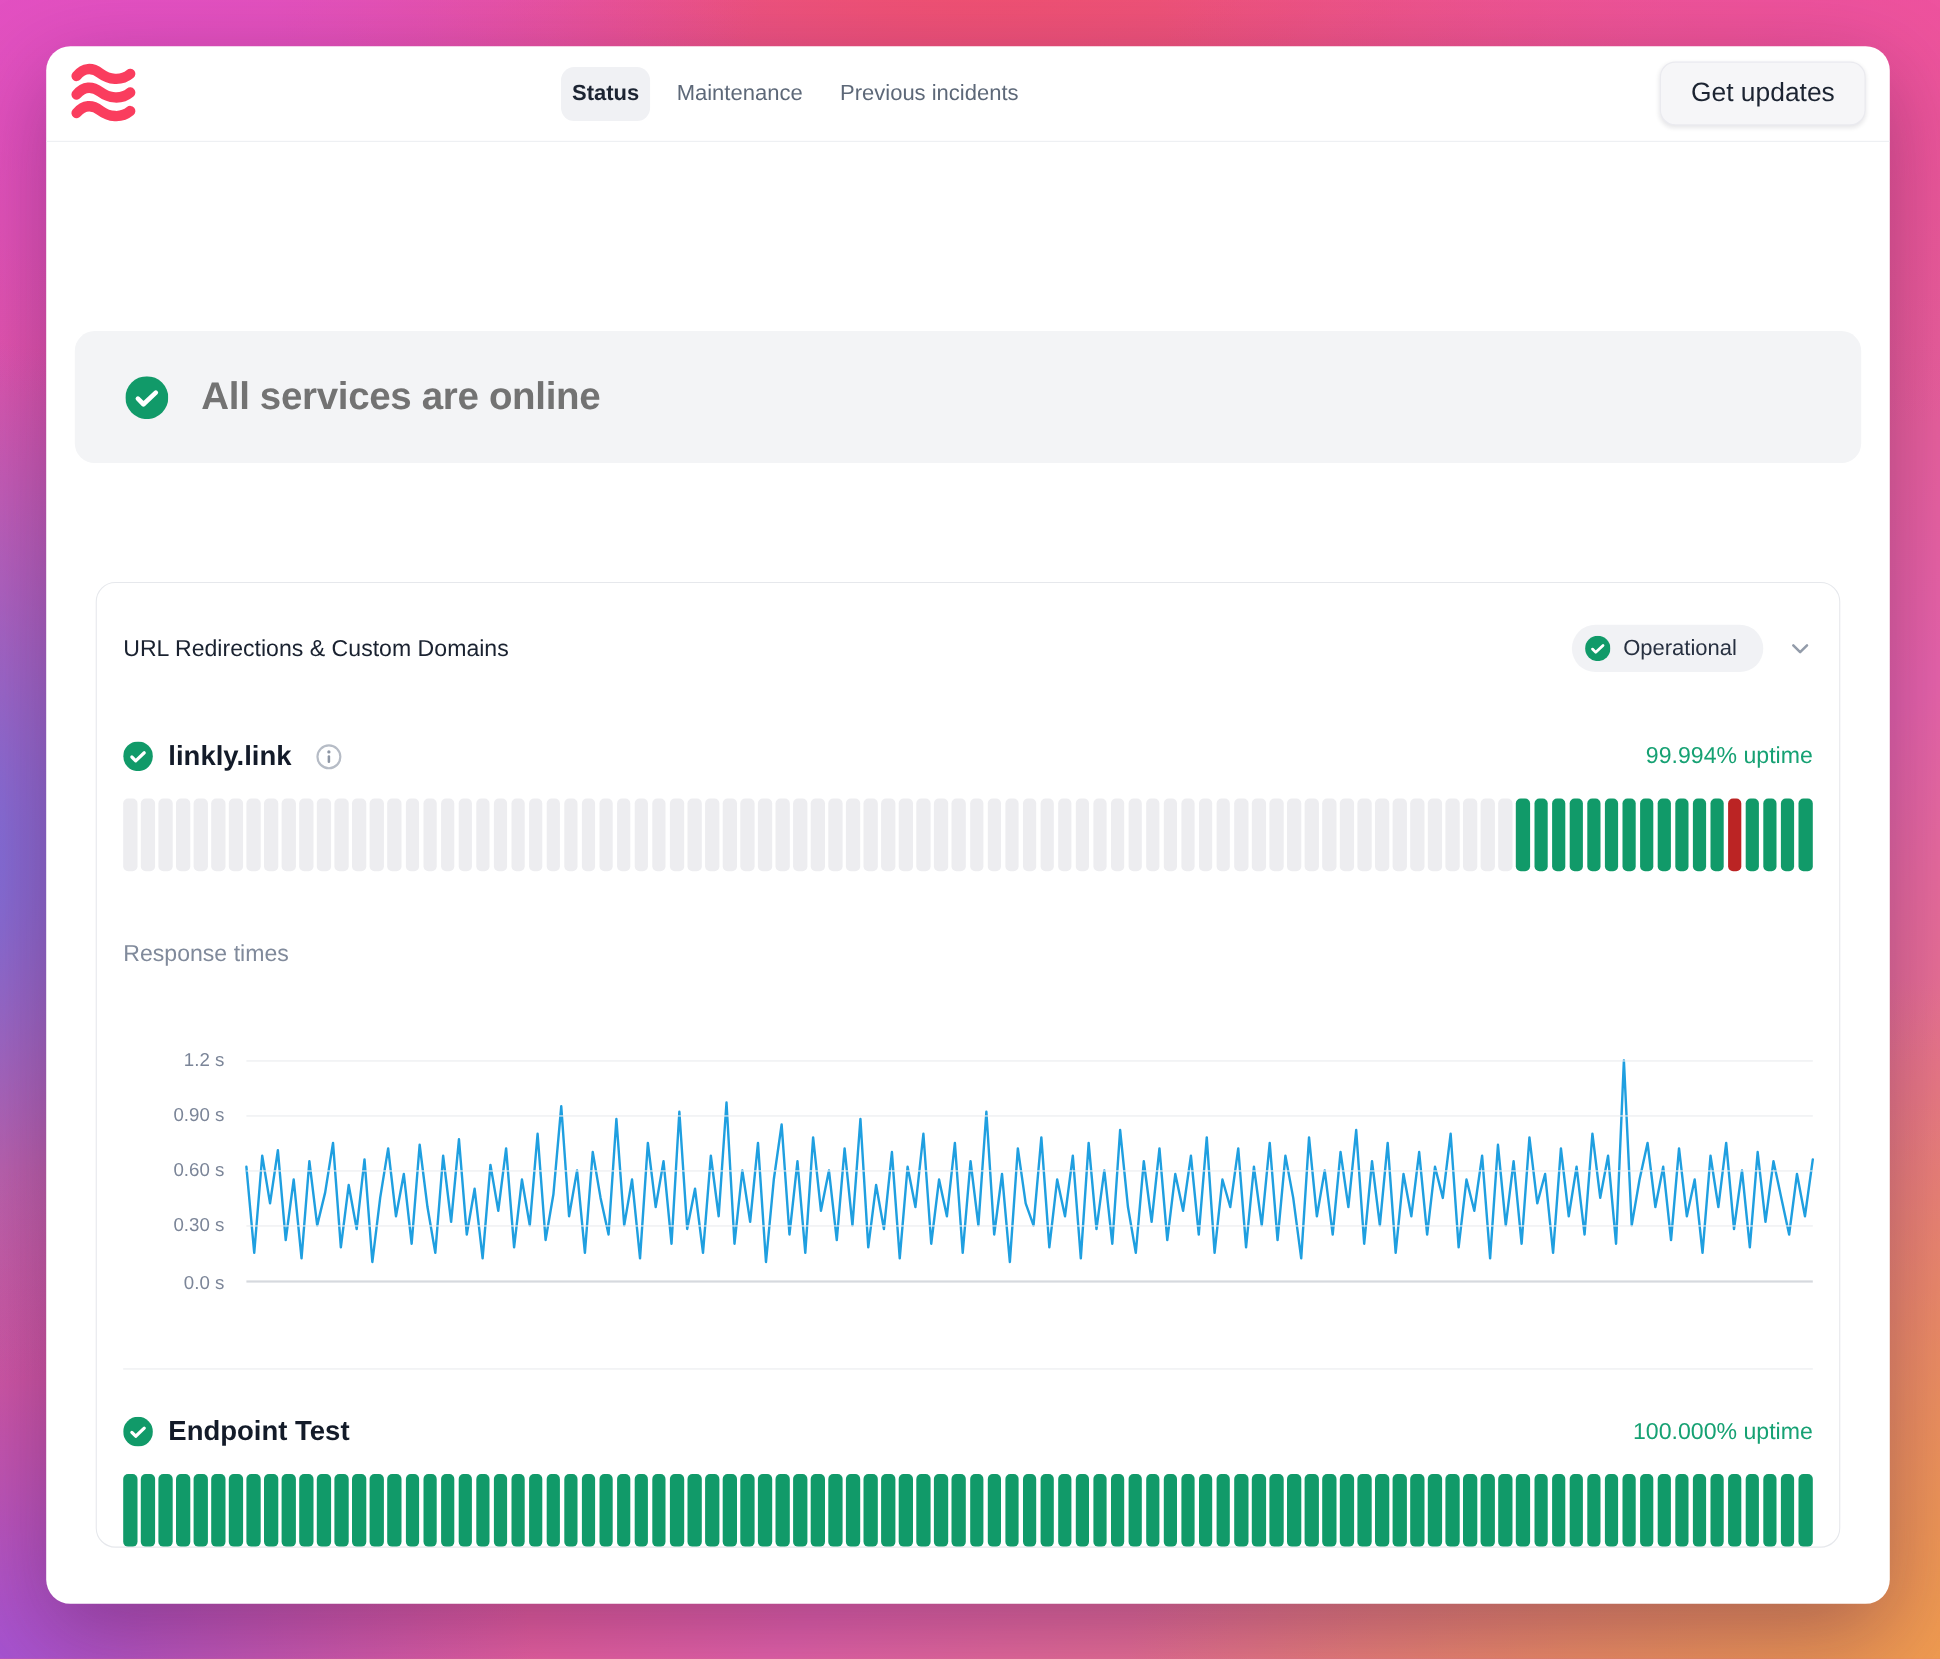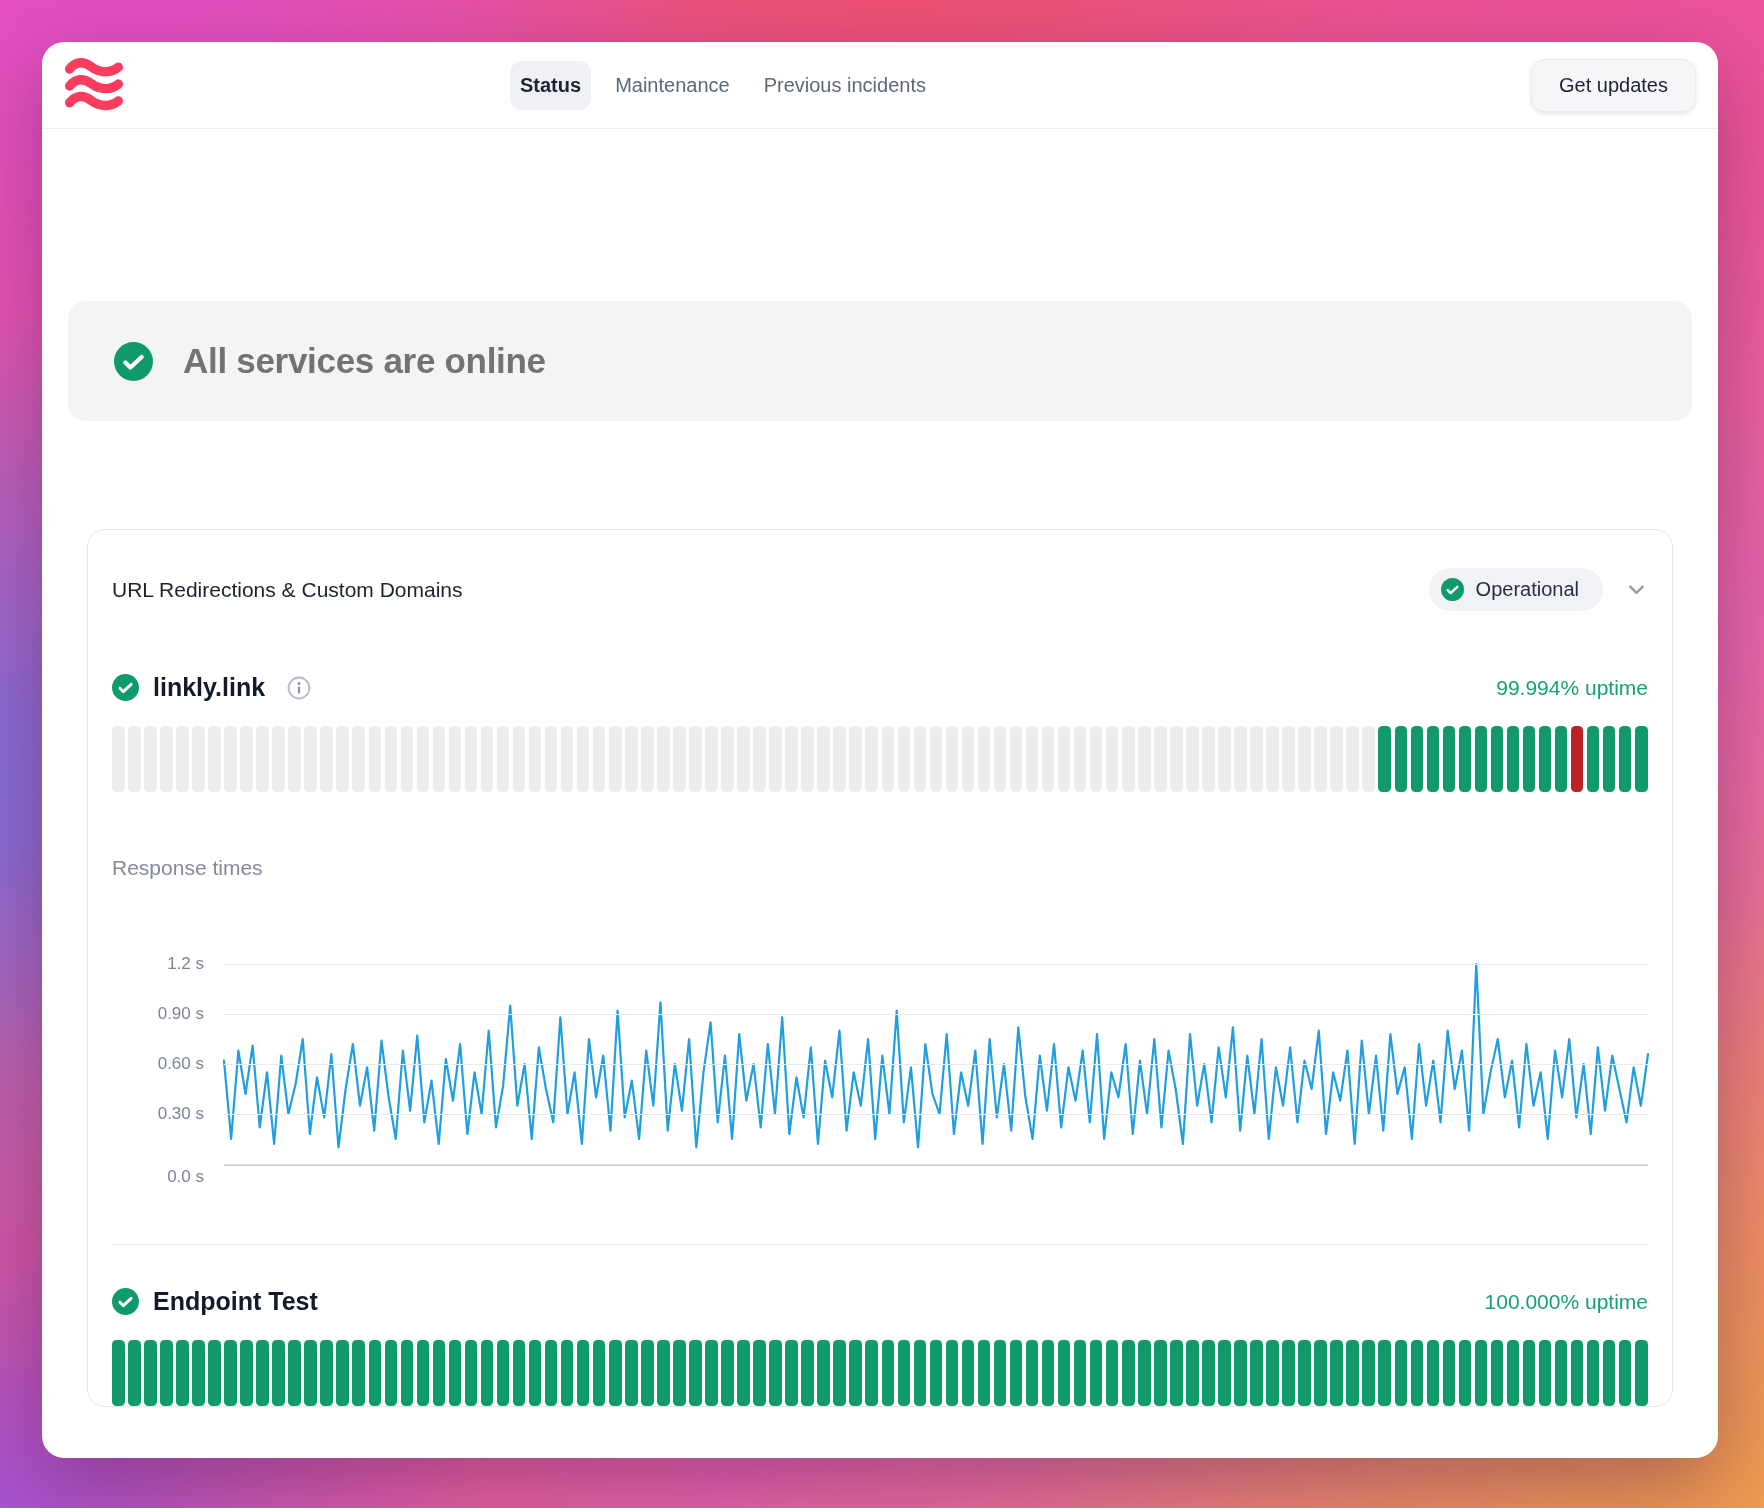--- a/index.html
+++ b/index.html
@@ -21,21 +21,21 @@
     background:#ffffff;border-radius:22px;overflow:hidden;
     box-shadow:0 26px 80px rgba(50,10,70,.35);
   }
   
   .hdr{height:86px;display:flex;align-items:center;padding:0 22px 0 22px;
        border-bottom:1px solid #edeff2;position:relative;}
   .logo{width:60px;height:56px;display:block;}
   .nav{position:absolute;left:468px;top:0;height:100%;display:flex;align-items:center;gap:14px;}
   .tab{font-size:20px;color:#5d6878;padding:13px 10px;border-radius:12px;white-space:nowrap;cursor:pointer;}
   .tab.active{background:#f0f1f4;color:#1c2432;font-weight:700;}
-  .btn-updates{margin-left:auto;font-size:20px;font-weight:500;color:#1c2432;
+  .btn-updates{margin-left:auto;font-size:24px;font-weight:500;color:#1c2432;
        background:#f6f6f8;border:1px solid #eaeaef;border-radius:14px;
        padding:14px 27px;box-shadow:0 2px 4px rgba(16,24,40,.10);cursor:pointer;
        font-family:"Liberation Sans",sans-serif;}
   
   .banner{margin:172px 26px 0;background:#f3f4f6;border-radius:18px;
        padding:40px 46px;display:flex;align-items:center;gap:30px;}
   .banner h1{margin:0;font-size:35px;font-weight:700;color:#737373;letter-spacing:-.3px;}
   .ck{flex:none;display:block;}
   
   .card{margin:108px 45px 0;border:1px solid #e6e8ec;border-radius:18px;
@@ -239,21 +239,21 @@
           </svg>
         <div class="grid" style="top: 0px;"></div>
             <div class="grid" style="top: 50px;"></div>
             <div class="grid" style="top: 100px;"></div>
             <div class="grid" style="top: 150px;"></div>
           </div>
       <div class="ylab" style="top: -13px;">1.2 s</div>
           <div class="ylab" style="top: 37px;">0.90 s</div>
           <div class="ylab" style="top: 87px;">0.60 s</div>
           <div class="ylab" style="top: 137px;">0.30 s</div>
-          <div class="ylab" style="top: 200px;">0.0 s</div>
+          <div class="ylab" style="top: 190px;">0.0 s</div>
         </div>
     </div>
 
     <div class="endpoint">
       <div class="mon-row">
         <svg width="27" height="27" viewBox="0 0 24 24">
           <circle cx="12" cy="12" r="12" fill="#119a69"></circle>
           <path d="M7 12.6l3.1 3.1L17 9.2" stroke="#fff" stroke-width="2.6" fill="none" stroke-linecap="round" stroke-linejoin="round"></path>
         </svg>
         <span class="mon-name">Endpoint Test</span>

